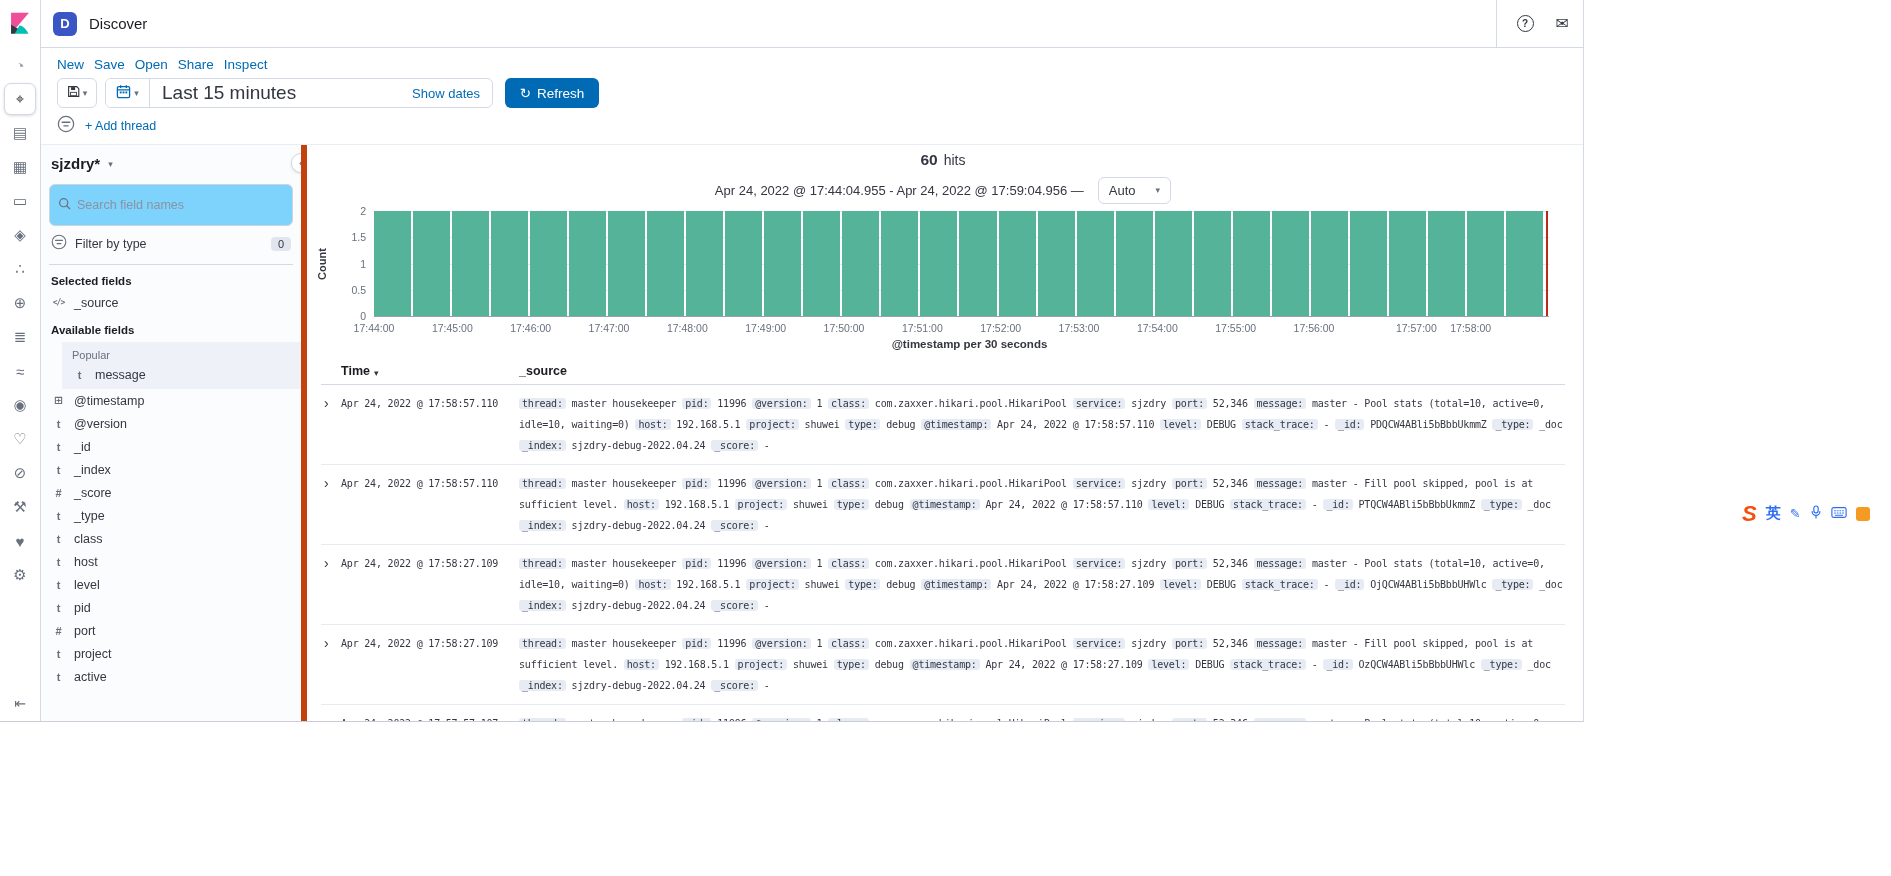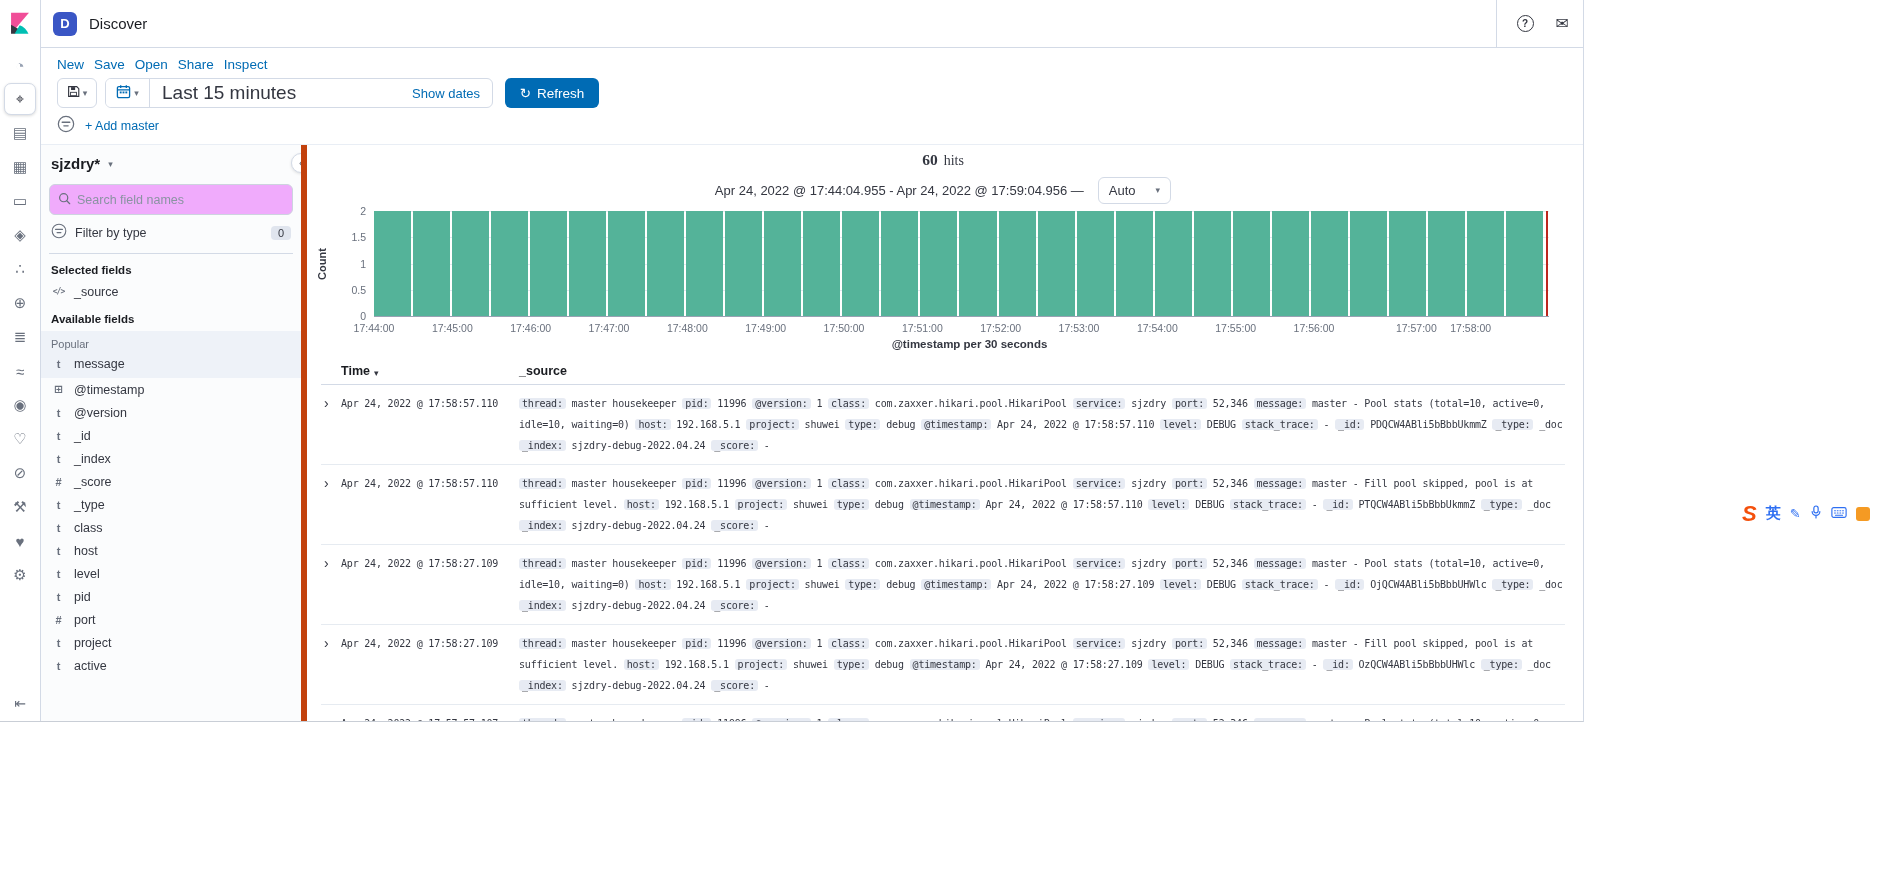--- a/index.html
+++ b/index.html
@@ -63,41 +63,41 @@
 
   
   .content { flex:1; display:flex; min-height:0; }
 
   .sidebar { width:266px; flex:0 0 266px; background:#FBFCFD; border-right:6px solid #c2410c; position:relative; overflow:hidden; }
   .collapse-btn { position:absolute; top:8px; right:-10px; width:20px; height:20px; border-radius:50%; background:#fff;
                   border:1px solid #D3DAE6; box-shadow:0 1px 3px rgba(0,0,0,.12); display:flex; align-items:center;
                   justify-content:center; font-size:12px; color:#69707D; cursor:pointer; z-index:3; }
   .index-row { padding:10px 10px 6px; display:flex; align-items:center; gap:8px; cursor:pointer; }
   .index-name { font-size:15px; font-weight:700; color:#1A1C21; }
-  .field-search { margin:6px 8px; height:31px; border:1px solid #CDD3DF; border-radius:6px; background:#f0abfc;
+  .field-search { margin:6px 8px; height:42px; border:1px solid #CDD3DF; border-radius:6px; background:#7dd3fc;
                   display:flex; align-items:center; gap:6px; padding:0 8px; }
   .field-search input { border:none; outline:none; flex:1; font-size:12.5px; color:#343741; background:transparent;
                   font-family:"Liberation Sans","DejaVu Sans",sans-serif; }
   .field-search input::placeholder { color:#8A93A2; }
   .filter-type { margin:6px 8px 0; padding:2px 2px 10px; display:flex; align-items:center; gap:8px;
                  border-bottom:1px solid #D3DAE6; cursor:pointer; }
   .filter-type-label { font-size:12.5px; color:#343741; }
   .count-pill { margin-left:auto; background:#E0E5EE; border-radius:4px; font-size:11px; padding:1px 7px; color:#343741; }
   .section-label { padding:10px 10px 4px; font-size:11.5px; font-weight:700; color:#1A1C21; }
   ul.field-list { list-style:none; }
   .field-row { display:flex; align-items:center; gap:8px; padding:3px 10px; height:23px; cursor:pointer; }
   .field-icon { width:15px; text-align:center; font-size:11px; font-weight:700; color:#69707D; flex:0 0 15px; }
   .fi-source { font-size:8px; letter-spacing:-1px; font-family:"DejaVu Sans Mono",monospace; }
   .field-name { font-size:12.5px; color:#343741; white-space:nowrap; }
-  .popular-block { background:#EEF2F8; padding-bottom:3px; margin-top:2px; }
+  .popular-block { background:#EEF2F8; padding-bottom:3px; margin-top:2px;margin-left:21px; }
   .popular-label { padding:7px 10px 2px; font-size:11px; color:#69707D; }
 
   
   .main { flex:1; min-width:0; padding:6px 18px 0 14px; overflow:hidden; }
-  .hits-row { text-align:center; font-size:14px; height:22px;font-family:Liberation Serif, serif; }
+  .hits-row { text-align:center; font-size:14px; height:22px; }
   .hits-num { font-weight:700; font-size:15.5px; margin-right:6px; }
   .range-row { display:flex; justify-content:center; align-items:center; gap:14px; margin-top:2px; height:30px; }
   .range-text { font-size:13px; color:#343741; }
   .interval-select { display:flex; align-items:center; gap:20px; border:1px solid #D3DAE6; border-radius:6px;
                      background:#fff; padding:5px 10px; font-size:13px; cursor:pointer; }
 
   .chart { position:relative; margin-top:6px; }
   .plot { position:relative; margin-left:53px; margin-right:16px; height:106px; border-bottom:1px solid #98A2B3; }
   .gridline { position:absolute; left:0; right:0; height:1px; background:#E3E8EF; }
   .bars { position:absolute; left:0; right:0; top:0; bottom:0; display:flex; align-items:flex-end; gap:2px; padding-right:6px; }
@@ -256,21 +256,21 @@
         </button>
       </div>
 
       <div class="filter-row">
         <span>
           <svg width="18" height="18" viewBox="0 0 16 16" aria-hidden="true">
             <circle cx="8" cy="8" r="6.8" fill="none" stroke="#69707D" stroke-width="1.1"></circle>
             <path d="M4.6 6.4h6.8M6.1 9.6h3.8" stroke="#69707D" stroke-width="1.2" stroke-linecap="round"></path>
           </svg>
         </span>
-        <a class="add-filter">+ Add master</a>
+        <a class="add-filter">+ Add thread</a>
       </div>
     </div>
 
     <div class="content">
 
       <aside class="sidebar">
         <span class="collapse-btn">‹</span>
 
         <div class="index-row">
           <span class="index-name">sjzdry*</span>

